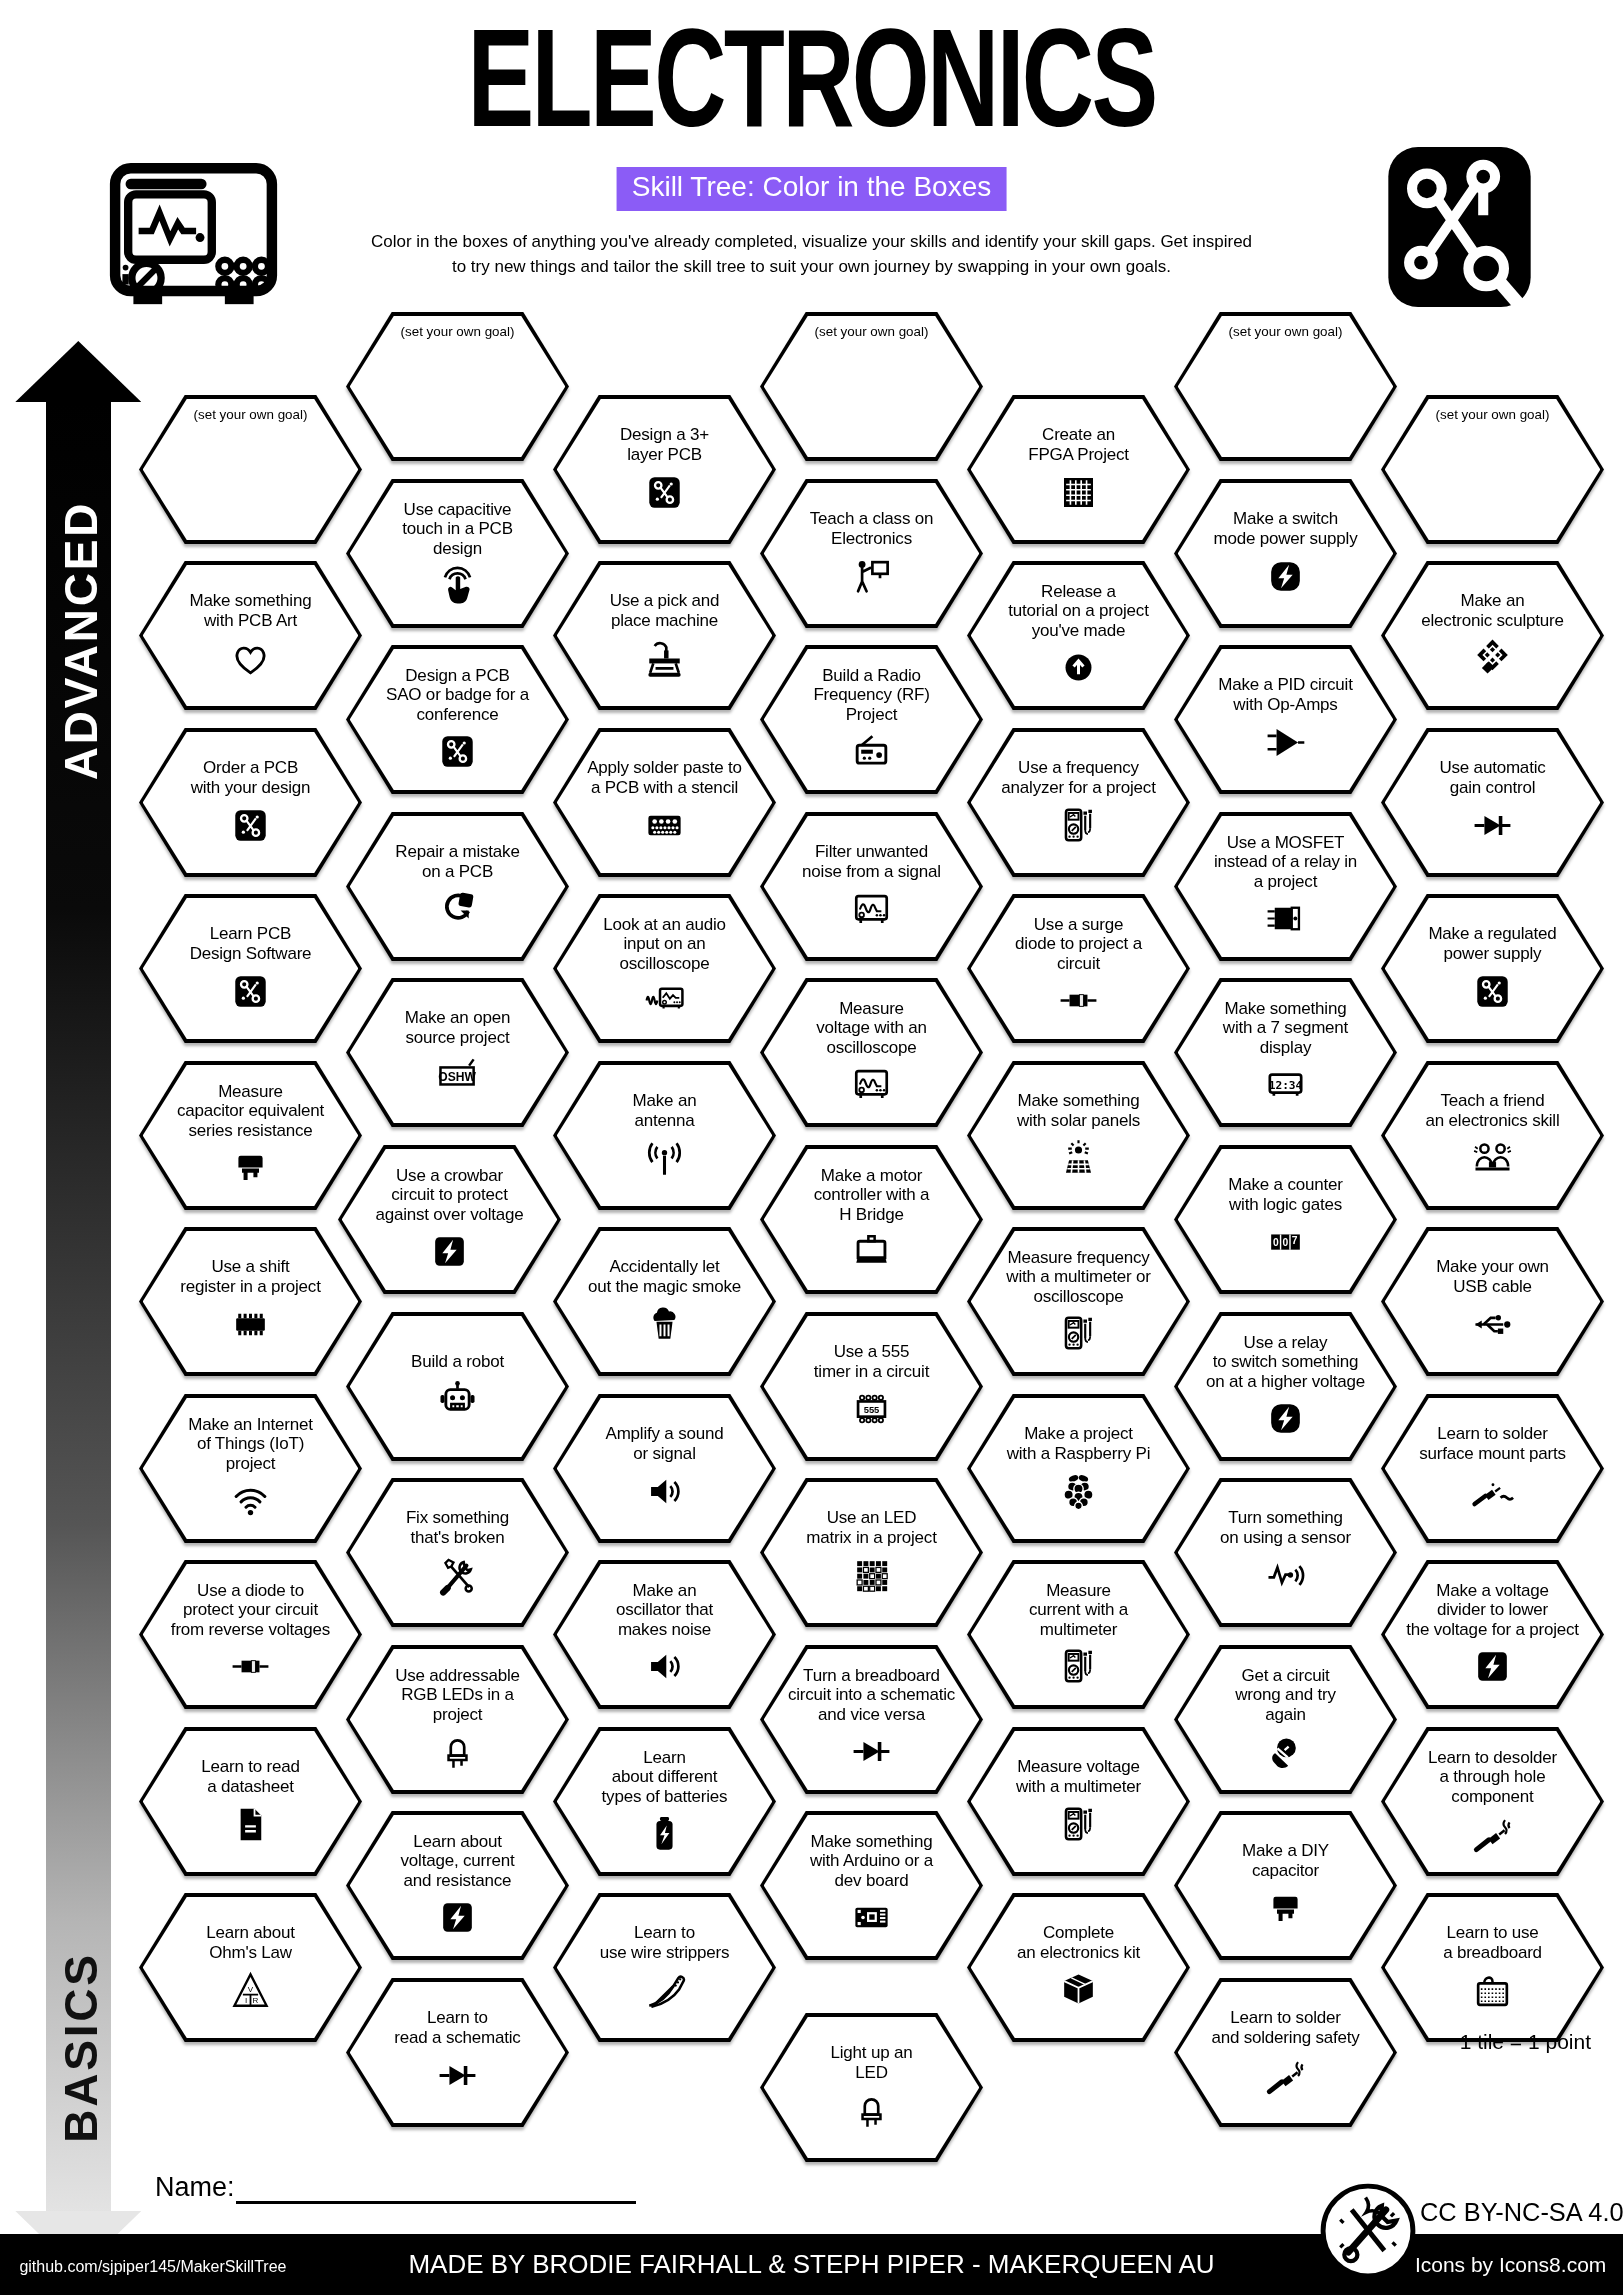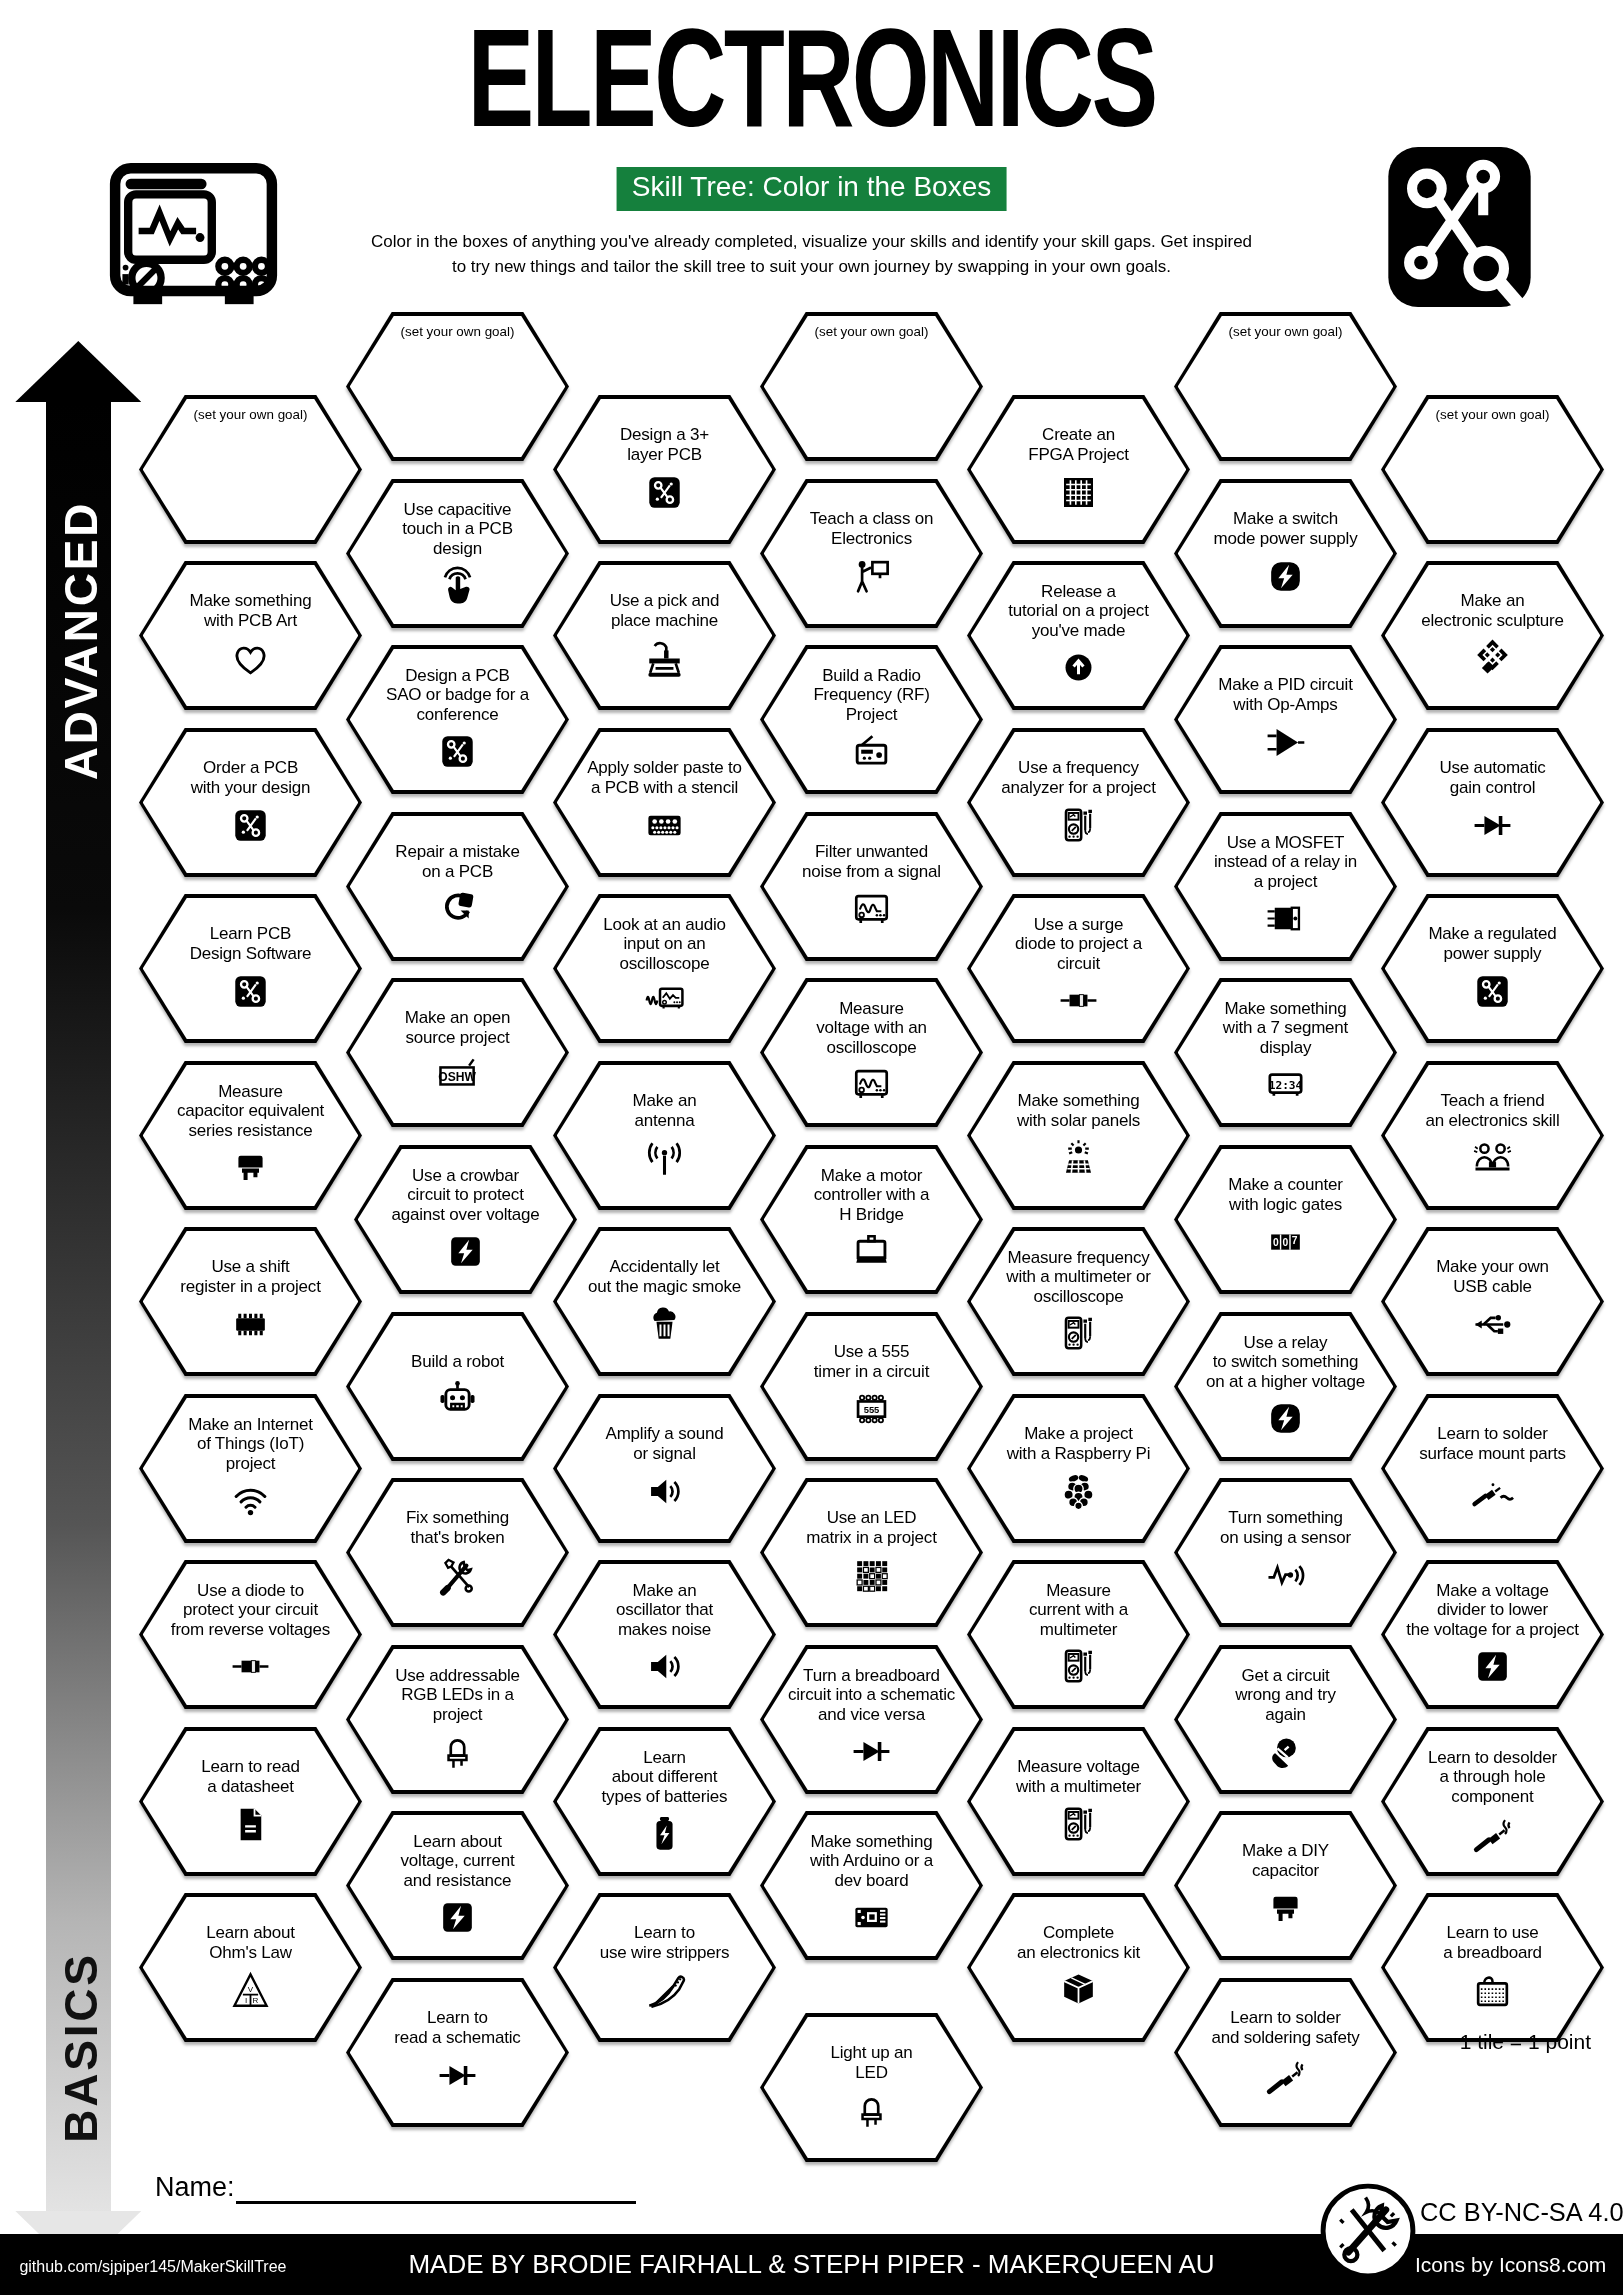--- a/index.html
+++ b/index.html
@@ -3,21 +3,21 @@
 <meta charset="utf-8">
 <style>
   html,body{margin:0;padding:0;background:#888;}
   .page{position:relative;width:1623px;height:2295px;background:#fff;overflow:hidden;
         font-family:"Liberation Sans",sans-serif;color:#000;}
   
   .title{position:absolute;top:13px;left:0;width:100%;text-align:center;
          font-size:139px;font-weight:900;line-height:.93;letter-spacing:-3.7px;
          transform:scaleX(.72);transform-origin:center top;white-space:nowrap;}
   .subtitle-box{position:absolute;top:167px;left:50%;transform:translateX(-50%);
-         background:#15803d;color:#fff;font-size:28px;padding:3.7px 15.7px 8.3px;white-space:nowrap;}
+         background:#8b5cf6;color:#fff;font-size:28px;padding:3.7px 15.7px 8.3px;white-space:nowrap;}
   .desc{position:absolute;top:230px;left:50%;transform:translateX(-50%);width:1064px;
         text-align:center;font-size:17px;line-height:1.45;white-space:pre-line;}
   .hdr-icon{position:absolute;}
   .hdr-icon svg{width:100%;height:100%;}
   #osc-hdr{left:86px;top:150px;width:215px;height:162px;}
   #pcb-hdr{left:1376px;top:141px;width:167px;height:172px;}
   
   .arrow{position:absolute;left:15.3px;top:341px;width:126px;height:1931px;}
   .arrow .head-up{position:absolute;top:0;left:0;width:100%;height:61px;background:#000;
          clip-path:polygon(50% 0,100% 100%,0 100%);}
@@ -296,21 +296,21 @@
         <div class="hex-inner">
           <div class="hex-label">Make an open
 source project</div>
           <div class="hex-icon"><svg viewBox="0 0 48 48" xmlns="http://www.w3.org/2000/svg">
               <rect x="5" y="15" width="37" height="19" fill="none" stroke="#000" stroke-width="2.8"></rect>
               <path d="M37 13 l5 -7" stroke="#000" stroke-width="2.8"></path>
               <text x="23.5" y="30" text-anchor="middle" font-size="13.5" font-weight="bold" font-family="Liberation Sans,sans-serif" fill="#000">OSHW</text>
             </svg></div>
         </div>
       </div>
-      <div class="hex" style="left: 354px; top: 1145px;">
+      <div class="hex" style="left: 338px; top: 1145px;">
         <div class="hex-border"></div>
         <div class="hex-inner">
           <div class="hex-label">Use a crowbar
 circuit to protect
 against over voltage</div>
           <div class="hex-icon"><svg viewBox="0 0 48 48" xmlns="http://www.w3.org/2000/svg">
               <rect x="8" y="8" width="32" height="32" rx="5" fill="#000"></rect>
               <path d="M28 11 L16 26 h6.5 L19 37 l13 -15 h-7 z" fill="#fff"></path>
             </svg></div>
         </div>

